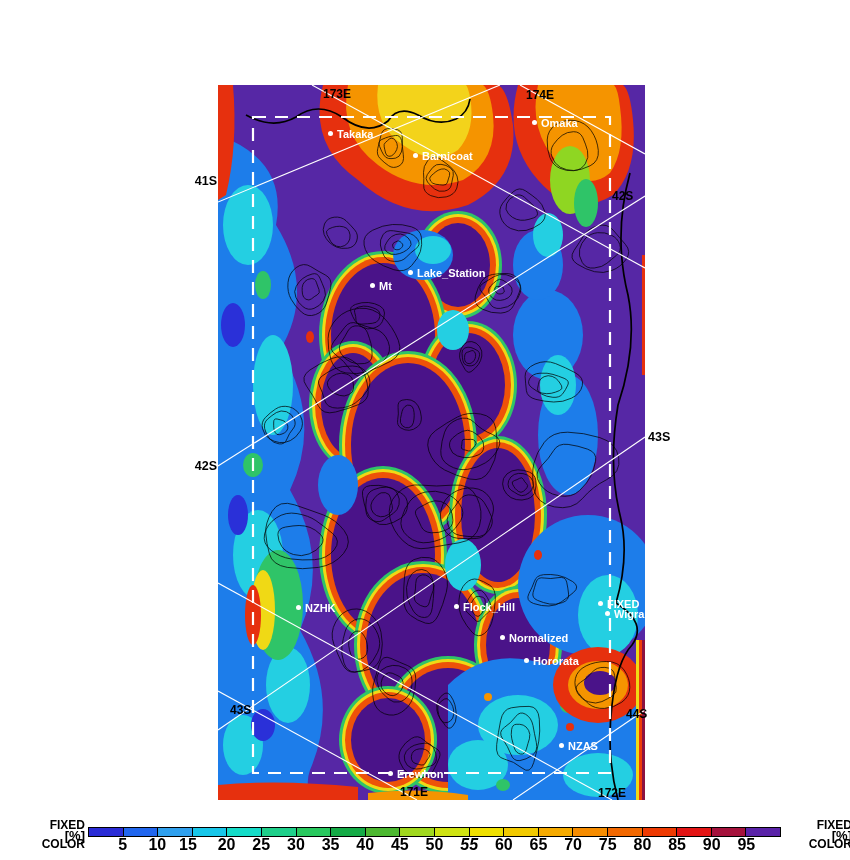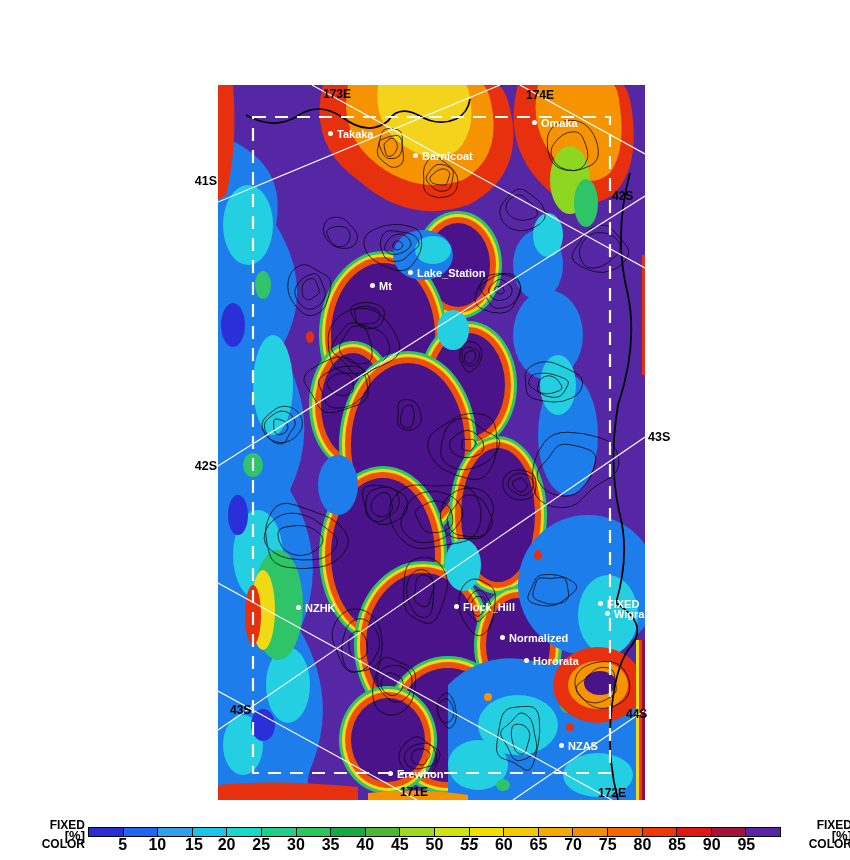--- a/index.html
+++ b/index.html
@@ -340,21 +340,21 @@
       <div class="cseg" style="background: rgb(246, 140, 0);"></div>
       <div class="cseg" style="background: rgb(242, 104, 0);"></div>
       <div class="cseg" style="background: rgb(238, 58, 2);"></div>
       <div class="cseg" style="background: rgb(227, 20, 20);"></div>
       <div class="cseg" style="background: rgb(165, 18, 60);"></div>
       <div class="cseg" style="background: rgb(90, 35, 168);"></div>
     </div>
   <div>
       <span class="ctick" style="left: 107.65px;">5</span>
       <span class="ctick" style="left: 142.3px;">10</span>
-      <span class="ctick" style="left: 179px;">15</span>
+      <span class="ctick" style="left: 173px;">15</span>
       <span class="ctick" style="left: 211.6px;">20</span>
       <span class="ctick" style="left: 246.25px;">25</span>
       <span class="ctick" style="left: 280.9px;">30</span>
       <span class="ctick" style="left: 315.55px;">35</span>
       <span class="ctick" style="left: 350.2px;">40</span>
       <span class="ctick" style="left: 384.85px;">45</span>
       <span class="ctick" style="left: 419.5px;">50</span>
       <span class="ctick" style="left: 454.15px; font-style: italic;">55</span>
       <span class="ctick" style="left: 488.8px;">60</span>
       <span class="ctick" style="left: 523.45px;">65</span>

